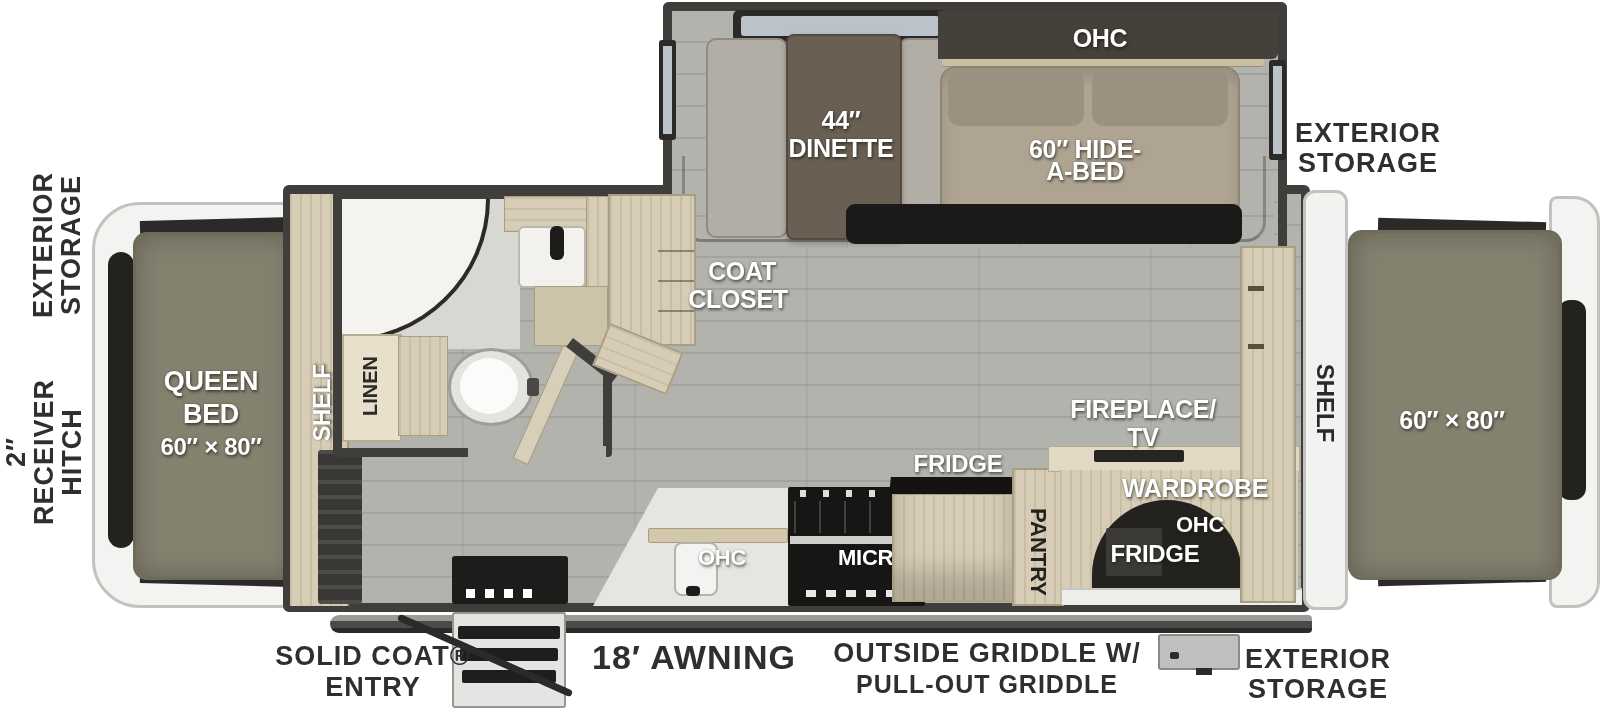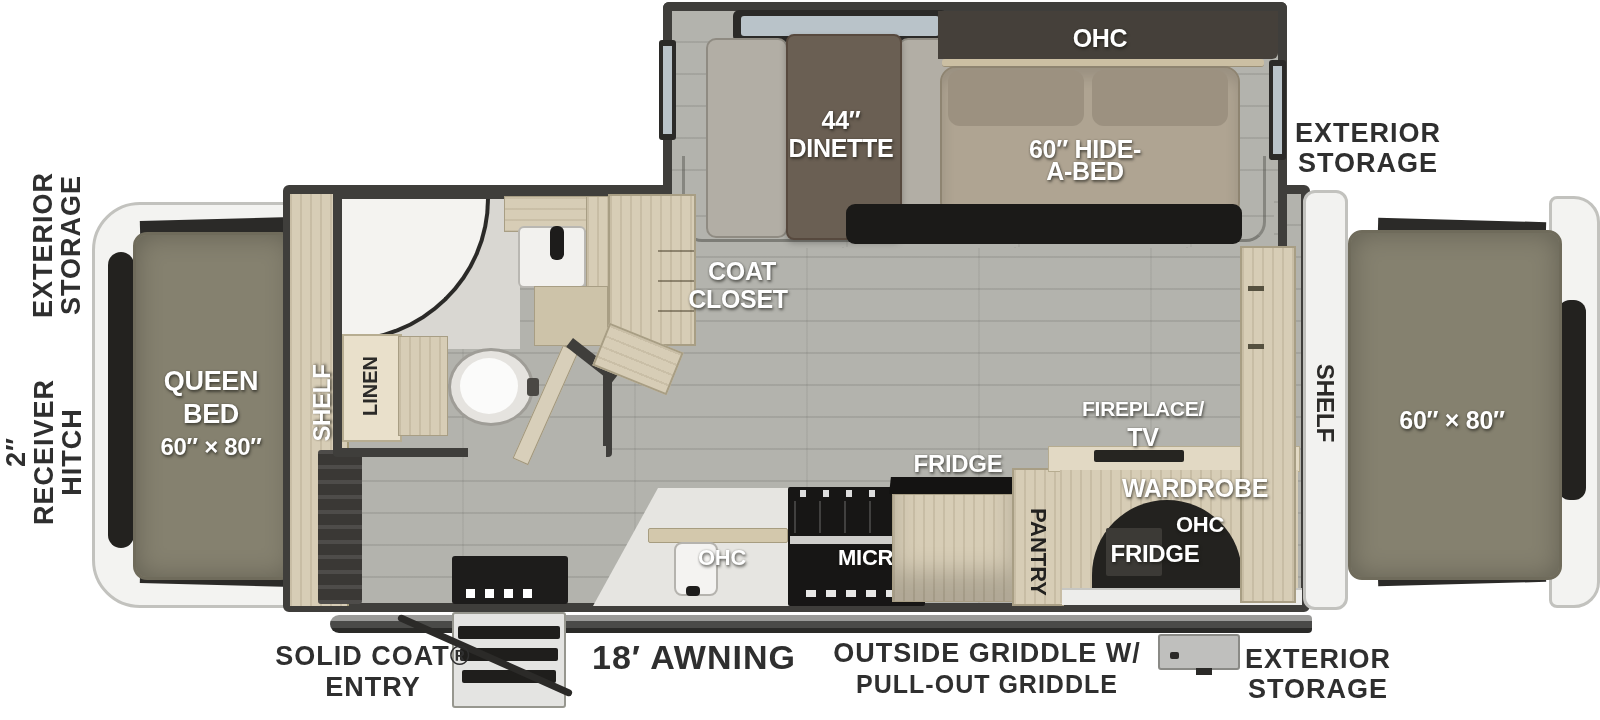--- a/index.html
+++ b/index.html
@@ -120,21 +120,21 @@
   <div class="abs" style="left:1048px;top:446px;width:250px;height:24px;background:#E2D9C4;border:1px solid #B6AC90;"></div>
   <div class="abs" style="left:1094px;top:450px;width:90px;height:12px;background:#262521;border-radius:2px;"></div>
   <div class="abs woodv" style="left:1060px;top:470px;width:238px;height:133px;"></div>
   <div class="abs" style="left:1092px;top:500px;width:150px;height:100px;background:var(--dark);border-radius:75px 75px 0 0;"></div>
   <div class="abs" style="left:1106px;top:528px;width:56px;height:48px;background:#3C3A36;border-radius:2px;"></div>
   <div class="abs" style="left:1062px;top:588px;width:240px;height:15px;background:#EDEDEB;border-top:2px solid #C6C6C2;"></div>
   <div class="abs woodv" style="left:1240px;top:246px;width:56px;height:357px;border:2px solid var(--wood-edge);box-sizing:border-box;"></div>
   <div class="abs" style="left:1248px;top:286px;width:16px;height:5px;background:#55503F;"></div>
   <div class="abs" style="left:1248px;top:344px;width:16px;height:5px;background:#55503F;"></div>
 
-  <div class="ctr lw" style="left:1143px;top:409px;font-size:21px;">FIREPLACE/</div>
+  <div class="ctr lw" style="left:1143px;top:409px;font-size:25px;">FIREPLACE/</div>
   <div class="ctr lw" style="left:1143px;top:437px;font-size:25px;">TV</div>
   <div class="ctr lw" style="left:1195px;top:488px;font-size:25px;">WARDROBE</div>
   <div class="ctr lw" style="left:1200px;top:525px;font-size:22px;">OHC</div>
   <div class="ctr lw" style="left:1155px;top:554px;font-size:24px;">FRIDGE</div>
 
   <div class="abs" style="left:1303px;top:190px;width:45px;height:420px;background:#F2F2F0;border:3px solid var(--cap-edge);border-radius:12px;box-sizing:border-box;"></div>
   <div class="rcw" style="left:1325px;top:403px;font-size:24px;font-weight:bold;color:var(--frame-dark);">SHELF</div>
 
   <div class="abs" style="left:1549px;top:196px;width:51px;height:412px;background:var(--cap-white);border:3px solid var(--cap-edge);border-radius:8px 26px 26px 8px;box-sizing:border-box;"></div>
   <div class="abs" style="left:1558px;top:300px;width:28px;height:200px;background:var(--dark);border-radius:12px;"></div>

